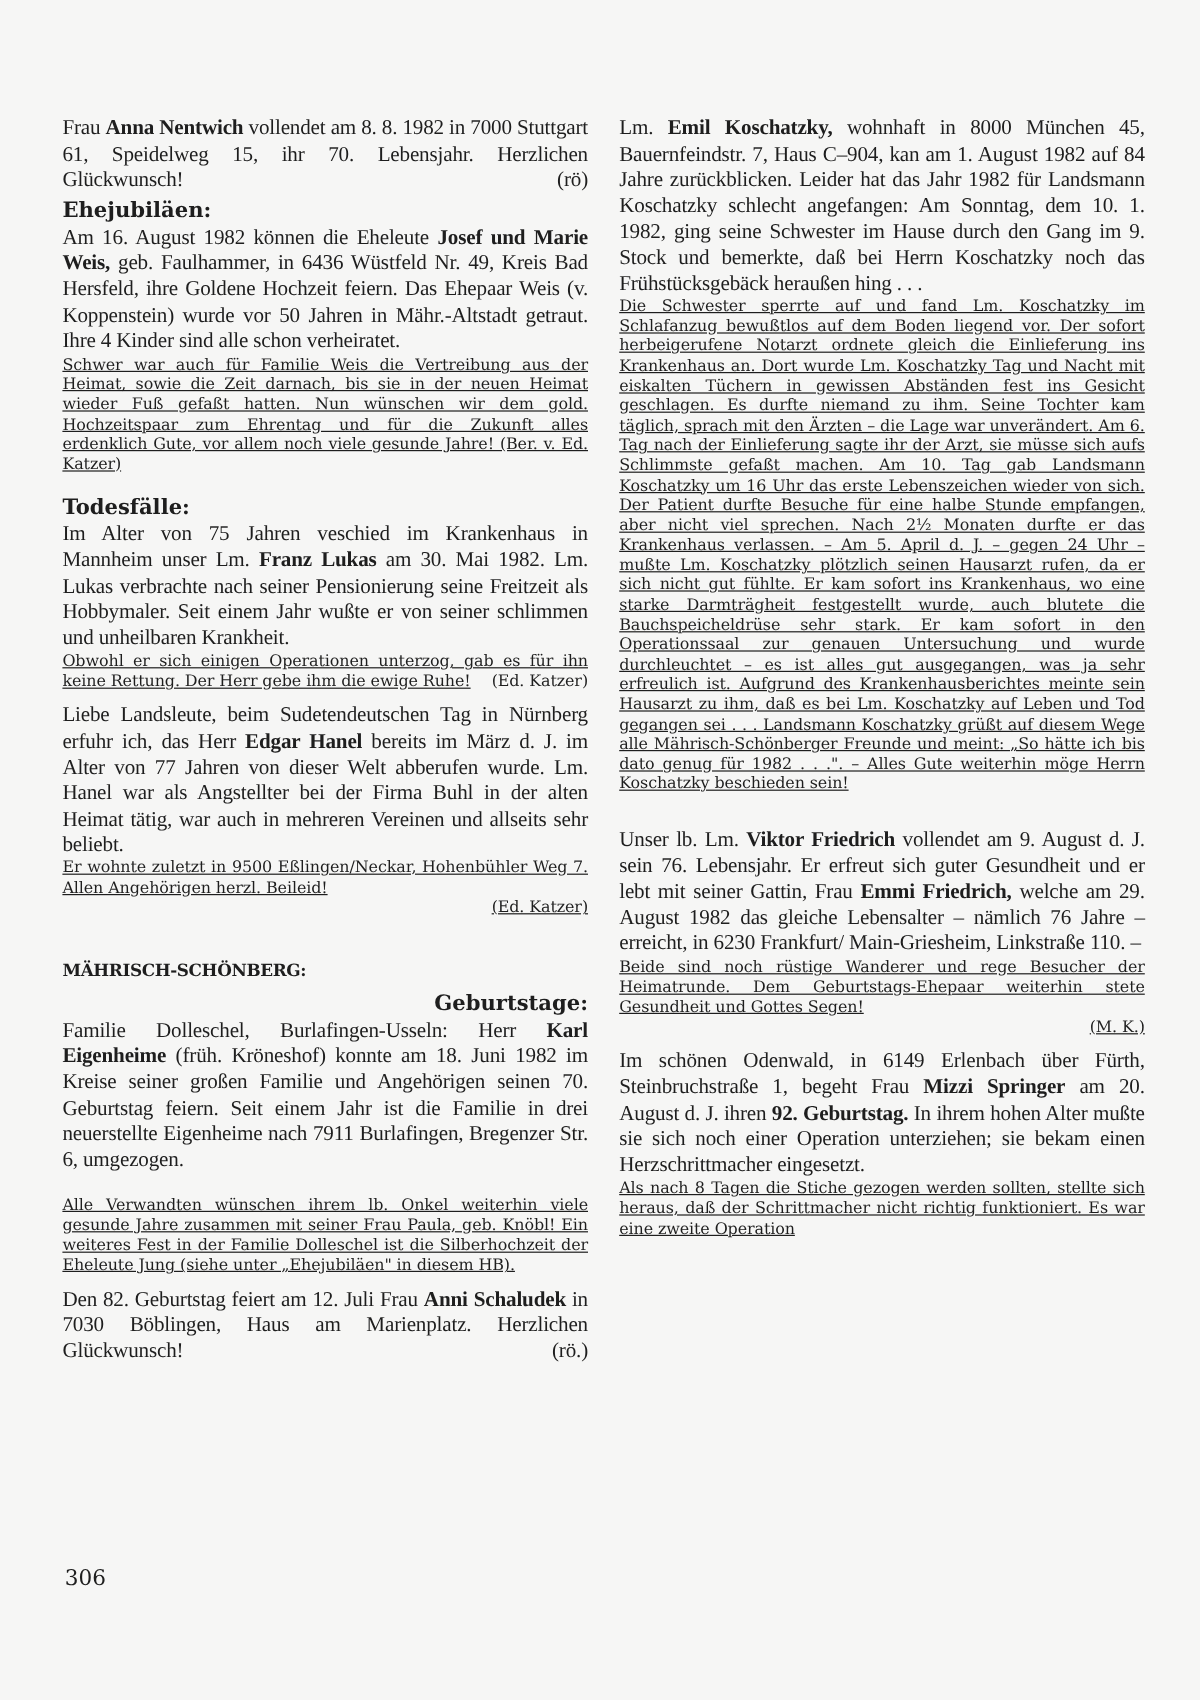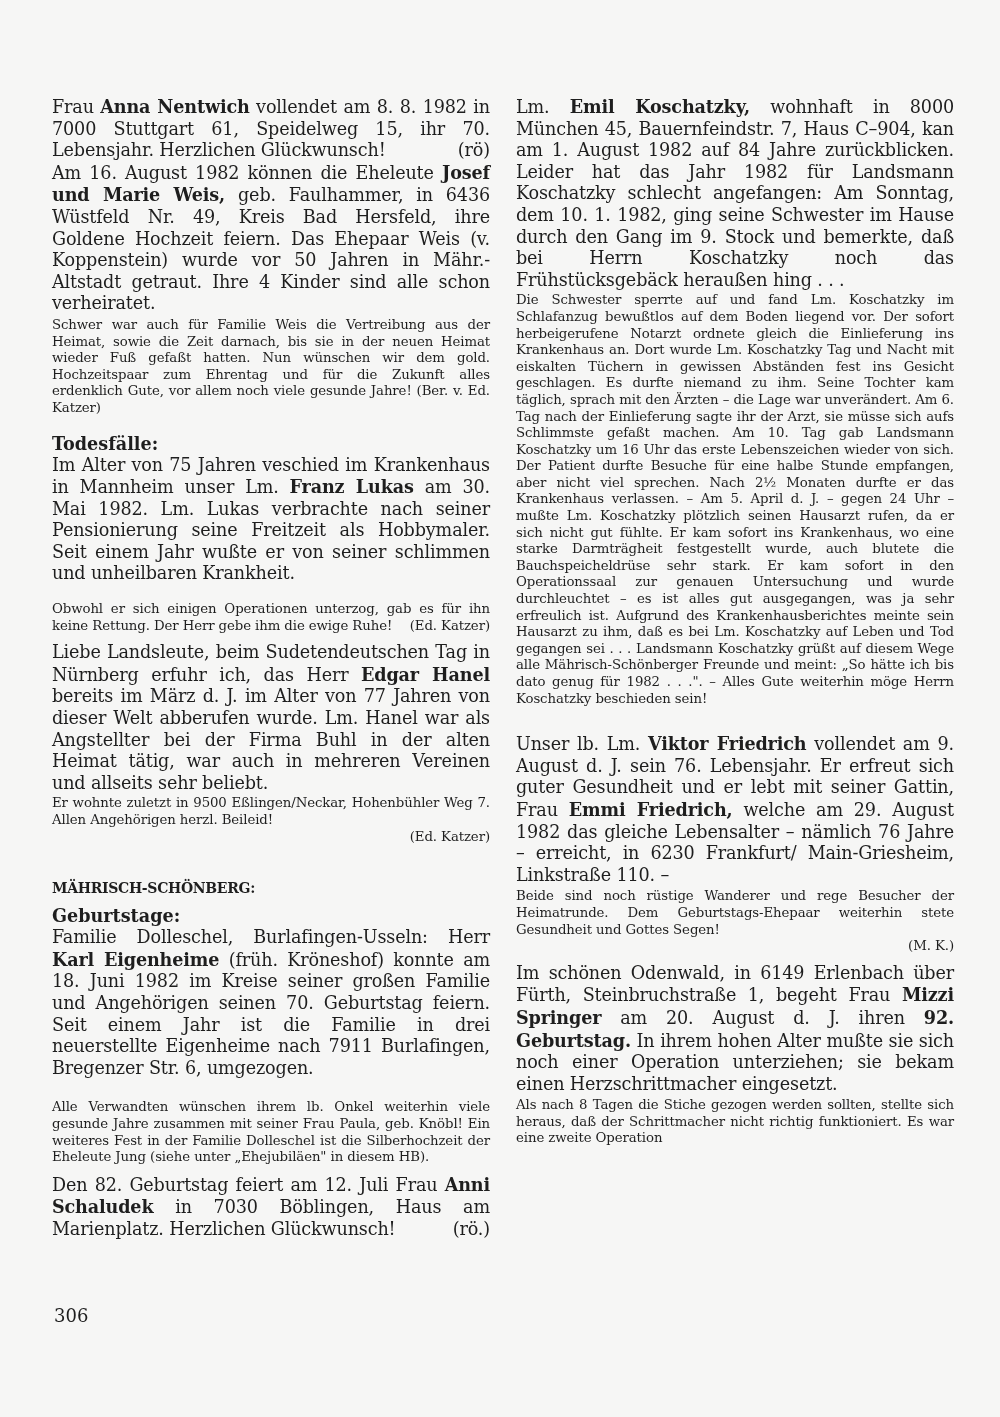--- a/index.html
+++ b/index.html
@@ -17,27 +17,29 @@
     top: 96px;
   }
   .col-left { left: 52px; width: 438px; }
   .col-right { left: 516px; width: 438px; }
   .p-large {
     font-size: 17.6px;
     line-height: 21.6px;
     text-align: justify;
     margin: 0;
     letter-spacing: -0.15px;
+    font-family: Liberation Serif, serif;
   }
   .p-small {
     font-size: 13.3px;
     line-height: 16.6px;
     text-align: justify;
     margin: 0;
     letter-spacing: -0.1px;
+    text-decoration: underline;
   }
   .head {
     font-family: "DejaVu Serif", "Liberation Serif", serif;
     font-weight: bold;
     font-size: 17.6px;
     line-height: 22px;
     margin: 0;
   }
   .head-region {
     font-weight: bold;
@@ -60,32 +62,33 @@
 </head>
 <body>
 
 <div class="col col-left">
 
   <p class="p-large">
     <span>Frau </span><b>Anna Nentwich</b><span> vollendet am 8. 8. 1982 in 7000 Stuttgart 61, Speidelweg 15, ihr 70. Lebensjahr. Herzlichen Glückwunsch!</span>
     <span class="sig-inline">(rö)</span>
   </p>
 
+  <h3 class="head" style="margin-top:4px;">Ehejubiläen:</h3>
   <p class="p-large"><span>Am 16. August 1982 können die Eheleute </span><b>Josef und Marie Weis,</b><span> geb. Faulhammer, in 6436 Wüstfeld Nr. 49, Kreis Bad Hersfeld, ihre Goldene Hochzeit feiern. Das Ehepaar Weis (v. Koppenstein) wurde vor 50 Jahren in Mähr.-Altstadt getraut. Ihre 4 Kinder sind alle schon verheiratet.</span></p>
   <p class="p-small" style="margin-top:2px;">Schwer war auch für Familie Weis die Vertreibung aus der Heimat, sowie die Zeit darnach, bis sie in der neuen Heimat wieder Fuß gefaßt hatten. Nun wünschen wir dem gold. Hochzeitspaar zum Ehrentag und für die Zukunft alles erdenklich Gute, vor allem noch viele gesunde Jahre! (Ber. v. Ed. Katzer)</p>
 
   <h3 class="head" style="margin-top:16px;">Todesfälle:</h3>
   <p class="p-large"><span>Im Alter von 75 Jahren veschied im Krankenhaus in Mannheim unser Lm. </span><b>Franz Lukas</b><span> am 30. Mai 1982. Lm. Lukas verbrachte nach seiner Pensionierung seine Freitzeit als Hobbymaler. Seit einem Jahr wußte er von seiner schlimmen und unheilbaren Krankheit.</span></p>
-  <p class="p-small" style="margin-top:16px;"><span>Obwohl er sich einigen Operationen unterzog, gab es für ihn keine Rettung. Der Herr gebe ihm die ewige Ruhe!</span><span class="sig-inline">(Ed. Katzer)</span></p>
+  <p class="p-small" style="margin-top:2px;"><span>Obwohl er sich einigen Operationen unterzog, gab es für ihn keine Rettung. Der Herr gebe ihm die ewige Ruhe!</span><span class="sig-inline">(Ed. Katzer)</span></p>
 
   <p class="p-large" style="margin-top:8px;"><span>Liebe Landsleute, beim Sudetendeutschen Tag in Nürnberg erfuhr ich, das Herr </span><b>Edgar Hanel</b><span> bereits im März d. J. im Alter von 77 Jahren von dieser Welt abberufen wurde. Lm. Hanel war als Angstellter bei der Firma Buhl in der alten Heimat tätig, war auch in mehreren Vereinen und allseits sehr beliebt.</span></p>
   <p class="p-small" style="margin-top:1px;"><span>Er wohnte zuletzt in 9500 Eßlingen/Neckar, Hohenbühler Weg 7. Allen Angehörigen herzl. Beileid!</span><span class="sig">(Ed. Katzer)</span></p>
 
   <h2 class="head-region" style="margin-top:32px;">MÄHRISCH-SCHÖNBERG:</h2>
-  <h3 class="head" style="margin-top:6px;">Geburtstage:</h3>
+  <h3 class="head" style="margin-top:6px;text-align:right;">Geburtstage:</h3>
   <p class="p-large"><span>Familie Dolleschel, Burlafingen-Usseln: Herr </span><b>Karl Eigenheime</b><span> (früh. Kröneshof) konnte am 18. Juni 1982 im Kreise seiner großen Familie und Angehörigen seinen 70. Geburtstag feiern. Seit einem Jahr ist die Familie in drei neuerstellte Eigenheime nach 7911 Burlafingen, Bregenzer Str. 6, umgezogen.</span></p>
   <p class="p-small" style="margin-top:20px;">Alle Verwandten wünschen ihrem lb. Onkel weiterhin viele gesunde Jahre zusammen mit seiner Frau Paula, geb. Knöbl! Ein weiteres Fest in der Familie Dolleschel ist die Silberhochzeit der Eheleute Jung (siehe unter „Ehejubiläen" in diesem HB).</p>
 
   <p class="p-large" style="margin-top:8px;"><span>Den 82. Geburtstag feiert am 12. Juli Frau </span><b>Anni Schaludek</b><span> in 7030 Böblingen, Haus am Marienplatz. Herzlichen Glückwunsch!</span><span class="sig-inline">(rö.)</span></p>
 </div>
 
 <div class="col col-right">
 
   <p class="p-large"><span>Lm. </span><b>Emil Koschatzky,</b><span> wohnhaft in 8000 München 45, Bauernfeindstr. 7, Haus C–904, kan am 1. August 1982 auf 84 Jahre zurückblicken. Leider hat das Jahr 1982 für Landsmann Koschatzky schlecht angefangen: Am Sonntag, dem 10. 1. 1982, ging seine Schwester im Hause durch den Gang im 9. Stock und bemerkte, daß bei Herrn Koschatzky noch das Frühstücksgebäck heraußen hing . . .</span></p>
   <p class="p-small" style="margin-top:1px;">Die Schwester sperrte auf und fand Lm. Koschatzky im Schlafanzug bewußtlos auf dem Boden liegend vor. Der sofort herbeigerufene Notarzt ordnete gleich die Einlieferung ins Krankenhaus an. Dort wurde Lm. Koschatzky Tag und Nacht mit eiskalten Tüchern in gewissen Abständen fest ins Gesicht geschlagen. Es durfte niemand zu ihm. Seine Tochter kam täglich, sprach mit den Ärzten – die Lage war unverändert. Am 6. Tag nach der Einlieferung sagte ihr der Arzt, sie müsse sich aufs Schlimmste gefaßt machen. Am 10. Tag gab Landsmann Koschatzky um 16 Uhr das erste Lebenszeichen wieder von sich. Der Patient durfte Besuche für eine halbe Stunde empfangen, aber nicht viel sprechen. Nach 2½ Monaten durfte er das Krankenhaus verlassen. – Am 5. April d. J. – gegen 24 Uhr – mußte Lm. Koschatzky plötzlich seinen Hausarzt rufen, da er sich nicht gut fühlte. Er kam sofort ins Krankenhaus, wo eine starke Darmträgheit festgestellt wurde, auch blutete die Bauchspeicheldrüse sehr stark. Er kam sofort in den Operationssaal zur genauen Untersuchung und wurde durchleuchtet – es ist alles gut ausgegangen, was ja sehr erfreulich ist. Aufgrund des Krankenhausberichtes meinte sein Hausarzt zu ihm, daß es bei Lm. Koschatzky auf Leben und Tod gegangen sei . . . Landsmann Koschatzky grüßt auf diesem Wege alle Mährisch-Schönberger Freunde und meint: „So hätte ich bis dato genug für 1982 . . .". – Alles Gute weiterhin möge Herrn Koschatzky beschieden sein!</p>

